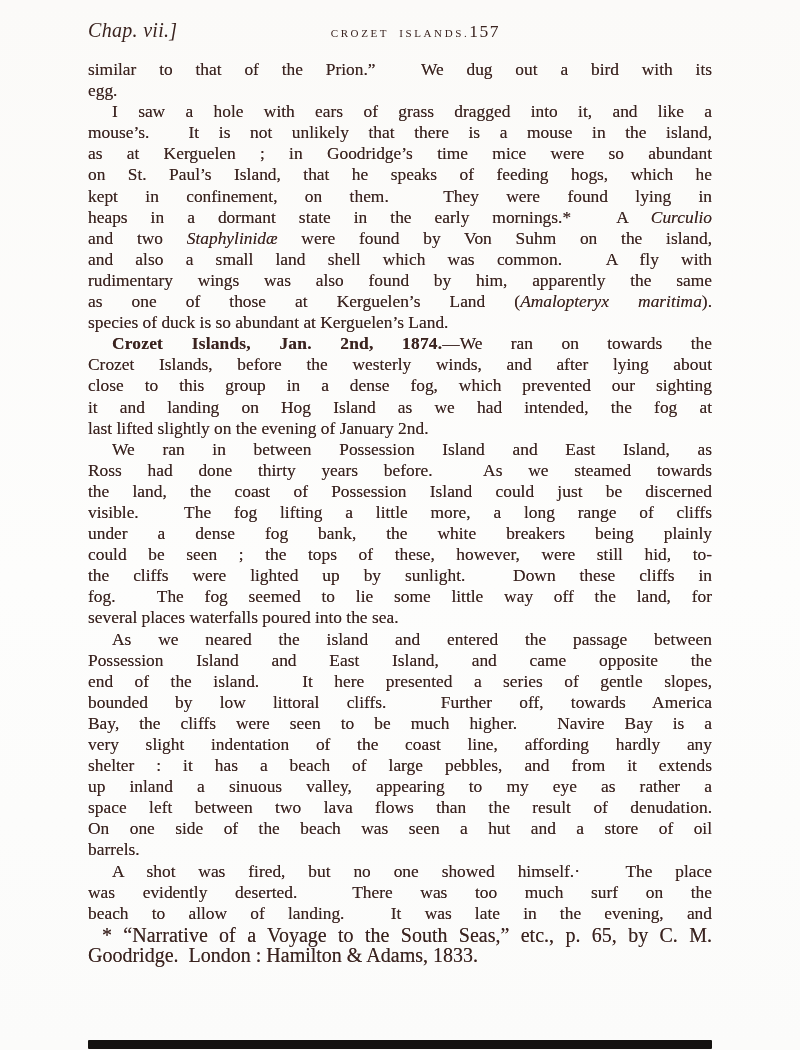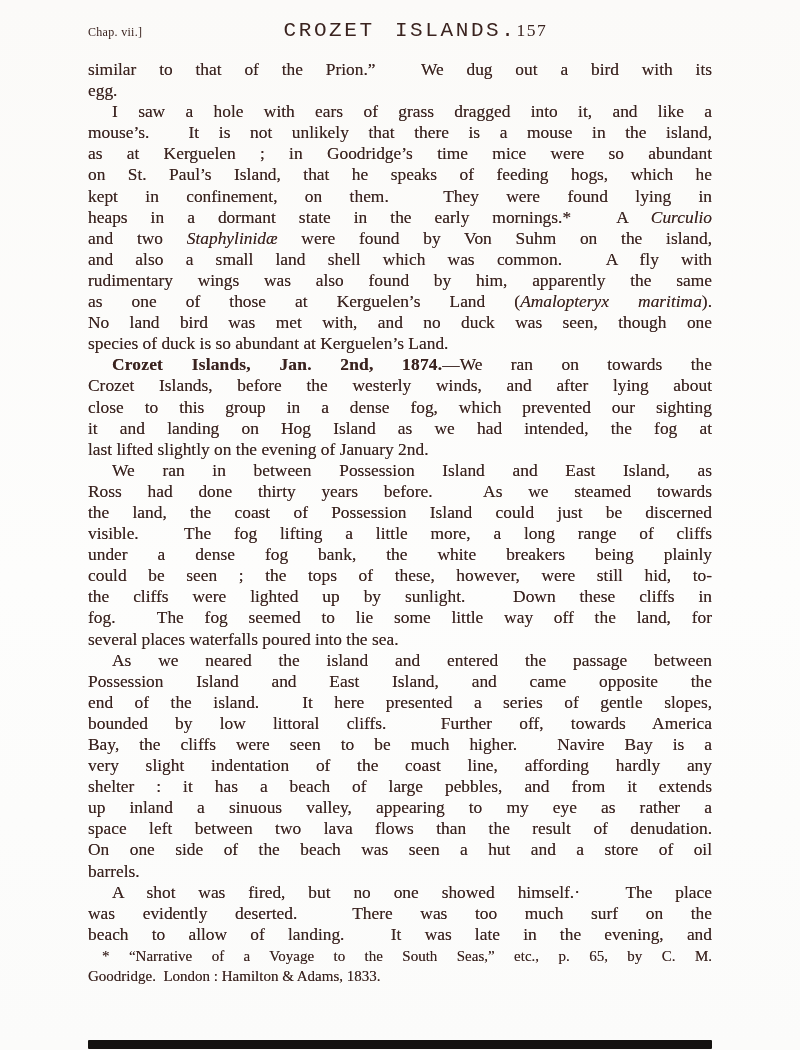--- a/index.html
+++ b/index.html
@@ -11,43 +11,43 @@
     font-family:"Liberation Serif","DejaVu Serif",serif;
     color:#3a231f;
   }
   .header{
     display:grid;
     grid-template-columns:1fr auto 1fr;
     align-items:baseline;
     margin:19px 88px 0 88px;
     width:624px;
   }
-  .chap{font-size:12px;letter-spacing:.3px;}
-  .running-title{font-size:21px;letter-spacing:2.6px;word-spacing:5px;text-align:center;font-family:Liberation Mono, monospace;}
+  .chap{font-size:20px;letter-spacing:.3px;font-style:italic;}
+  .running-title{font-size:11px;letter-spacing:2.6px;word-spacing:5px;text-align:center;}
   .pageno{font-size:17.5px;letter-spacing:1.5px;text-align:left;}
   .text-column{
     width:624px;
     margin:17px 88px 0 88px;
   }
   .para{margin:0;}
   .line{
     font-size:17.4px;
     line-height:21.1px;
     text-align:justify;
     text-align-last:justify;
     text-justify:inter-word;
     white-space:pre-wrap;
     text-shadow:0 0 .45px rgba(58,35,31,.6);
   }
   .line.last{text-align-last:left;}
   .line.indent{text-indent:24px;}
   .it{font-style:italic;}
   .bd{font-weight:bold;letter-spacing:.2px;}
   .footnote .line{
-    font-size:15px;
+    font-size:20px;
     line-height:20.2px;
   }
   .footnote{margin-top:1px;}
   .footnote .line.indent{text-indent:14px;}
   .scan-bar{
     position:absolute;
     left:88px;bottom:1px;
     width:624px;height:9px;
     background:#141210;
     border-radius:1px;
@@ -73,21 +73,20 @@
         <div class="line indent"><span>I saw a hole with ears of grass dragged into it, and like a</span></div>
         <div class="line"><span>mouse’s.  It is not unlikely that there is a mouse in the island,</span></div>
         <div class="line"><span>as at Kerguelen ; in Goodridge’s time mice were so abundant</span></div>
         <div class="line"><span>on St. Paul’s Island, that he speaks of feeding hogs, which he</span></div>
         <div class="line"><span>kept in confinement, on them.  They were found lying in</span></div>
         <div class="line"><span>heaps in a dormant state in the early mornings.*  A </span><span class="it">Curculio</span></div>
         <div class="line"><span>and two </span><span class="it">Staphylinidæ</span><span> were found by Von Suhm on the island,</span></div>
         <div class="line"><span>and also a small land shell which was common.  A fly with</span></div>
         <div class="line"><span>rudimentary wings was also found by him, apparently the same</span></div>
         <div class="line"><span>as one of those at Kerguelen’s Land (</span><span class="it">Amalopteryx maritima</span><span>).</span></div>
-        <div class="line"><span>No land bird was met with, and no duck was seen, though one</span></div>
         <div class="line last"><span>species of duck is so abundant at Kerguelen’s Land.</span></div>
       </div>
       <div class="para">
         <div class="line indent"><span class="bd">Crozet Islands, Jan. 2nd, 1874.</span><span>—We ran on towards the</span></div>
         <div class="line"><span>Crozet Islands, before the westerly winds, and after lying about</span></div>
         <div class="line"><span>close to this group in a dense fog, which prevented our sighting</span></div>
         <div class="line"><span>it and landing on Hog Island as we had intended, the fog at</span></div>
         <div class="line last"><span>last lifted slightly on the evening of January 2nd.</span></div>
       </div>
       <div class="para">

